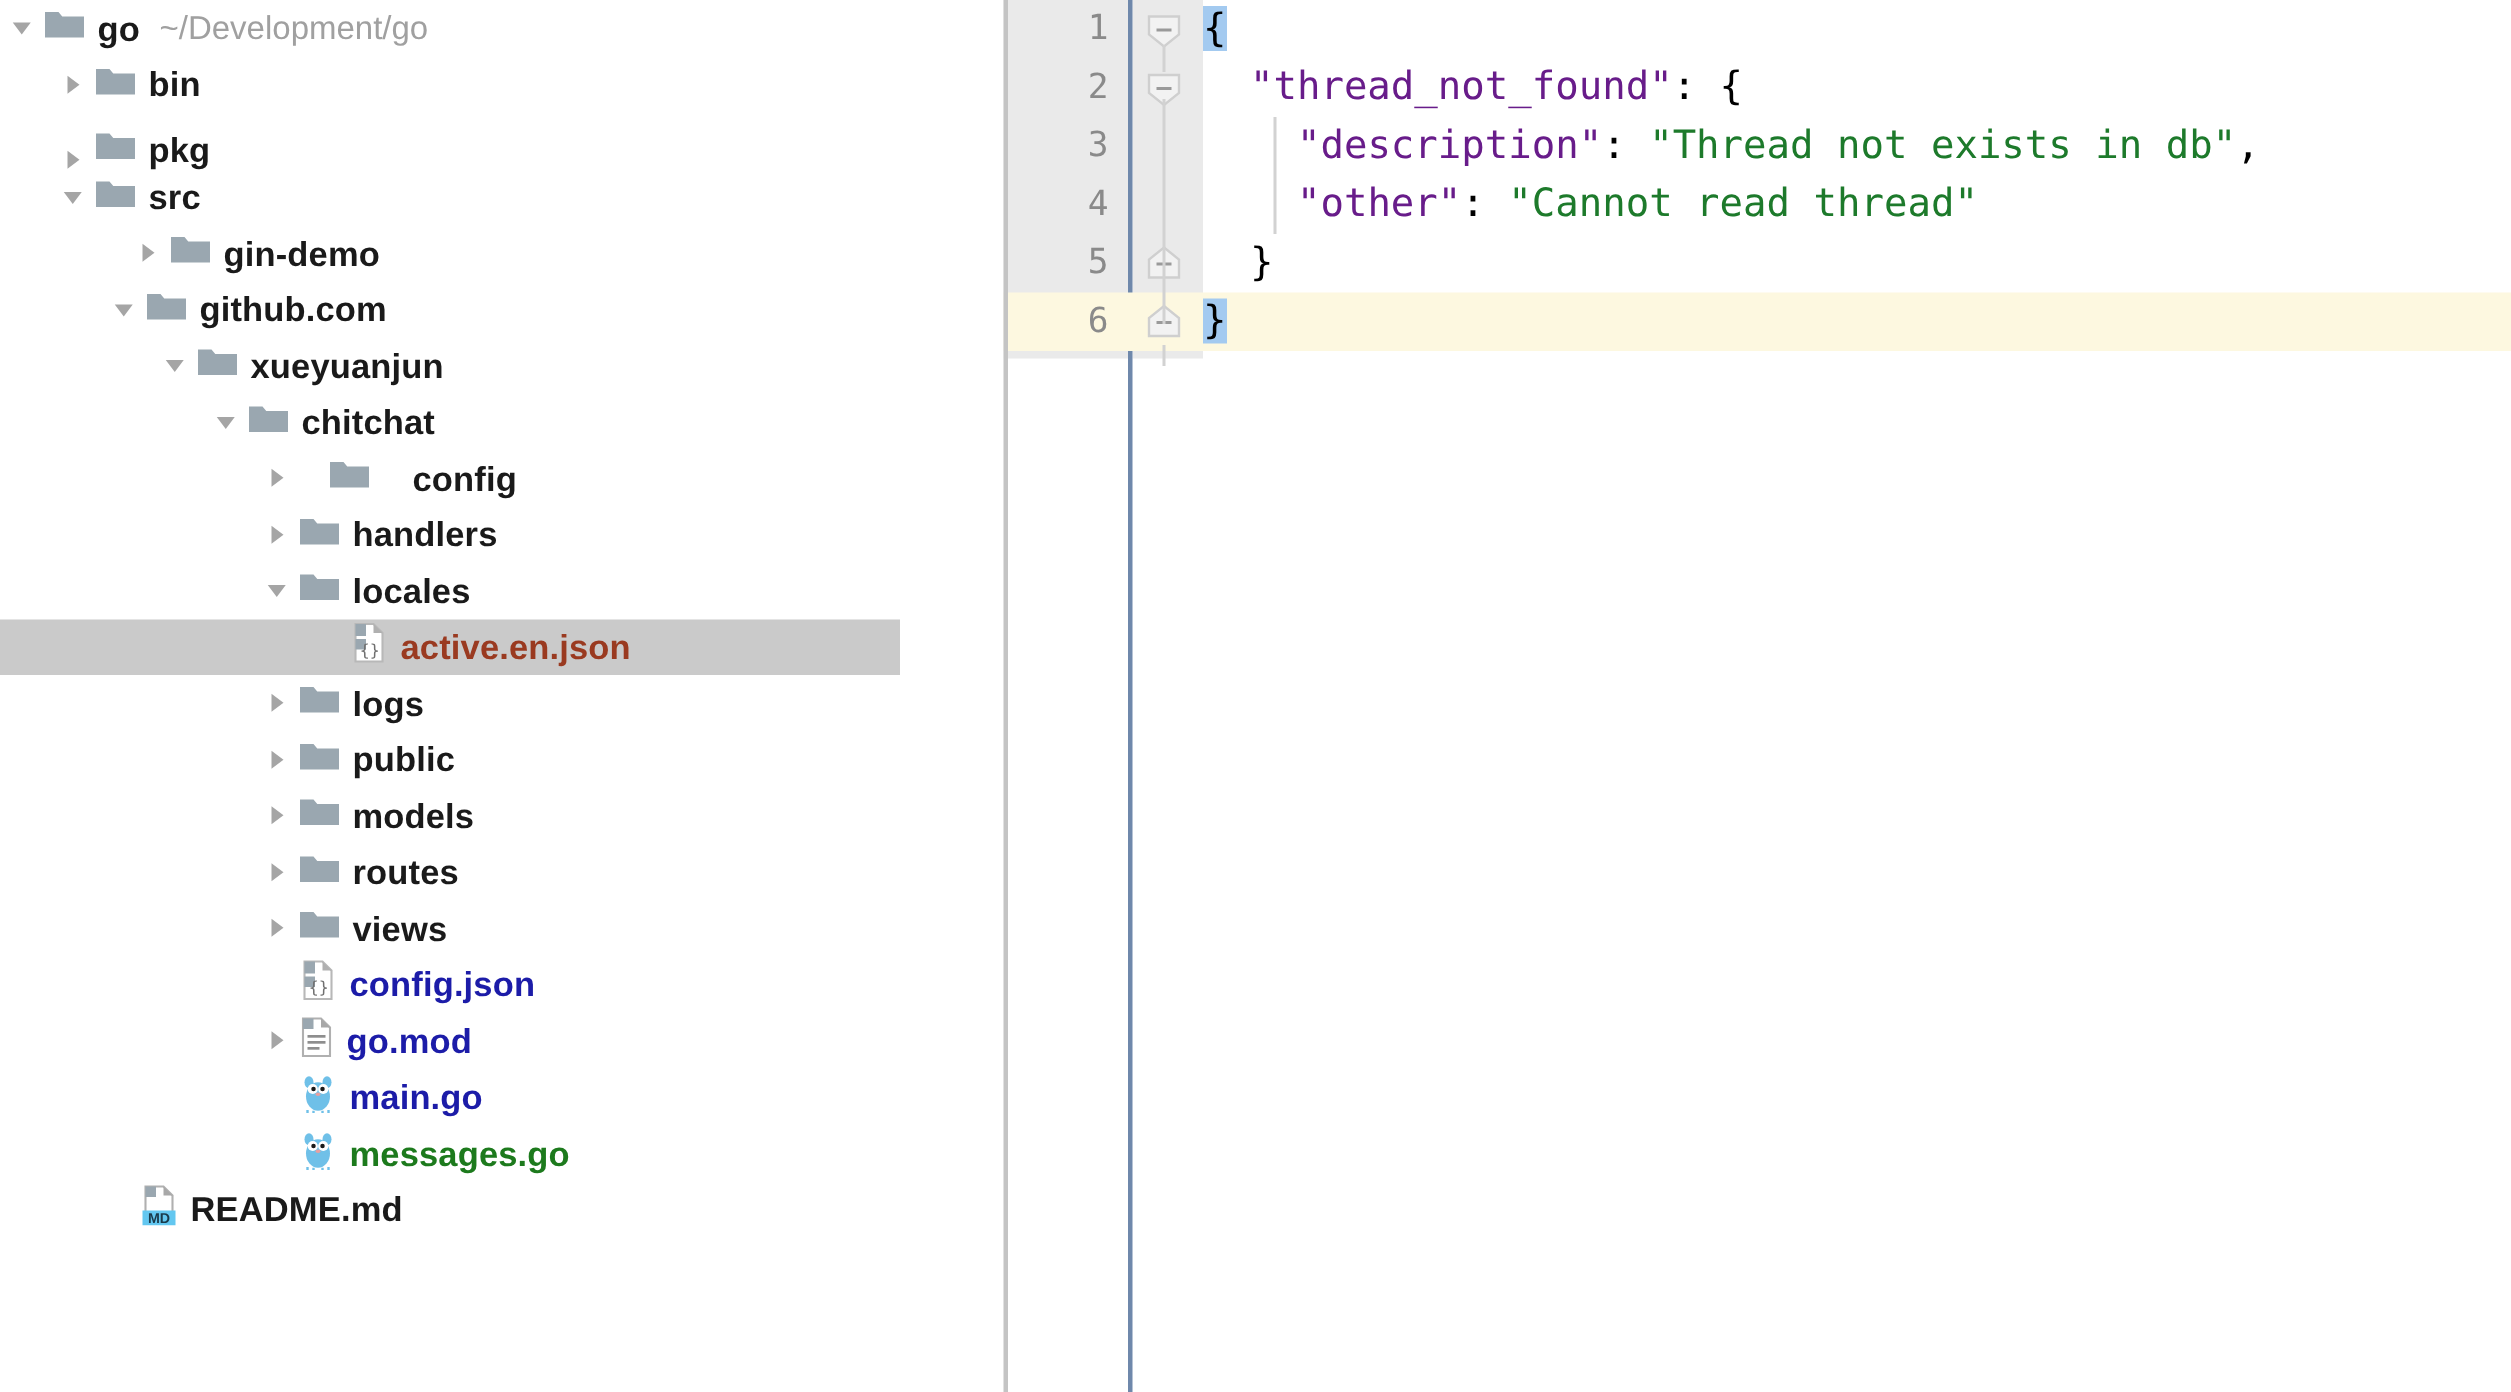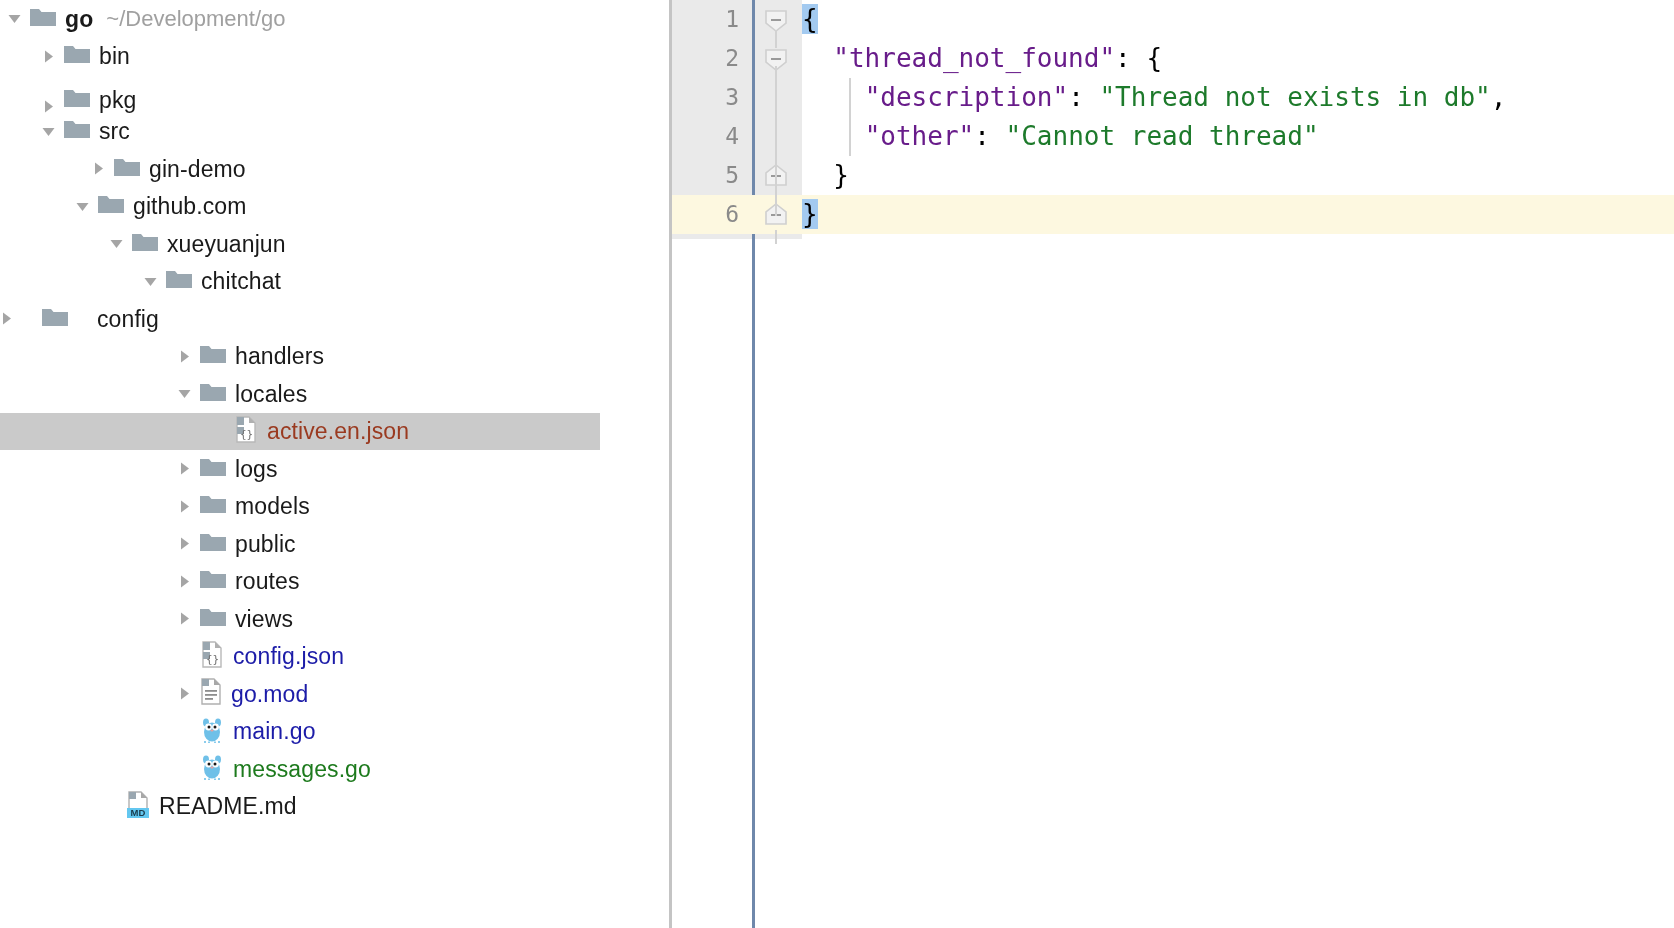--- a/index.html
+++ b/index.html
@@ -72,20 +72,21 @@
     display: block;
     position: relative;
     top: 0px;
   }
 
   .node-label {
     font-size: 23px;
     line-height: 26px;
     color: #1a1a1a;
     letter-spacing: 0.1px;
+    font-weight: bold;
   }
 
   .node-label.bold { font-weight: bold; }
   .node-label.blue { color: #1c1ca8; }
   .node-label.green { color: #1d7a1d; }
   .node-label.red { color: #9a3a20; }
 
   .node-sublabel {
     font-size: 22px;
     line-height: 26px;
@@ -285,21 +286,21 @@
           <span class="arrow">
             <svg width="13" height="13" viewBox="0 0 13 13">
               <path d="M0.5 3 L12.5 3 L6.5 11 Z" fill="#a5a5a5"></path>
             </svg>
           </span>
           <span class="node-icon"><svg width="26" height="22" viewBox="0 0 26 22">
               <path d="M0 3 L9 3 L11.5 6 L26 6 L26 20 L0 20 Z" fill="#9aa7b0"></path>
             </svg></span>
           <span class="node-label">chitchat</span>
         </div>
-        <div class="tree-row" style=" gap: 20px;">
+        <div class="tree-row" style="padding-left: 178px; gap: 20px;">
           <span class="arrow">
             <svg width="13" height="13" viewBox="0 0 13 13">
               <path d="M3 0.5 L3 12.5 L11 6.5 Z" fill="#a5a5a5"></path>
             </svg>
           </span>
           <span class="node-icon"><svg width="26" height="22" viewBox="0 0 26 22">
               <path d="M0 3 L9 3 L11.5 6 L26 6 L26 20 L0 20 Z" fill="#9aa7b0"></path>
             </svg></span>
           <span class="node-label">config</span>
         </div>
@@ -351,32 +352,32 @@
         </div>
         <div class="tree-row" style="padding-left: 178px;">
           <span class="arrow">
             <svg width="13" height="13" viewBox="0 0 13 13">
               <path d="M3 0.5 L3 12.5 L11 6.5 Z" fill="#a5a5a5"></path>
             </svg>
           </span>
           <span class="node-icon"><svg width="26" height="22" viewBox="0 0 26 22">
               <path d="M0 3 L9 3 L11.5 6 L26 6 L26 20 L0 20 Z" fill="#9aa7b0"></path>
             </svg></span>
+          <span class="node-label">public</span>
+        </div>
+        <div class="tree-row" style="padding-left: 178px;">
+          <span class="arrow">
+            <svg width="13" height="13" viewBox="0 0 13 13">
+              <path d="M3 0.5 L3 12.5 L11 6.5 Z" fill="#a5a5a5"></path>
+            </svg>
+          </span>
+          <span class="node-icon"><svg width="26" height="22" viewBox="0 0 26 22">
+              <path d="M0 3 L9 3 L11.5 6 L26 6 L26 20 L0 20 Z" fill="#9aa7b0"></path>
+            </svg></span>
           <span class="node-label">models</span>
-        </div>
-        <div class="tree-row" style="padding-left: 178px;">
-          <span class="arrow">
-            <svg width="13" height="13" viewBox="0 0 13 13">
-              <path d="M3 0.5 L3 12.5 L11 6.5 Z" fill="#a5a5a5"></path>
-            </svg>
-          </span>
-          <span class="node-icon"><svg width="26" height="22" viewBox="0 0 26 22">
-              <path d="M0 3 L9 3 L11.5 6 L26 6 L26 20 L0 20 Z" fill="#9aa7b0"></path>
-            </svg></span>
-          <span class="node-label">public</span>
         </div>
         <div class="tree-row" style="padding-left: 178px;">
           <span class="arrow">
             <svg width="13" height="13" viewBox="0 0 13 13">
               <path d="M3 0.5 L3 12.5 L11 6.5 Z" fill="#a5a5a5"></path>
             </svg>
           </span>
           <span class="node-icon"><svg width="26" height="22" viewBox="0 0 26 22">
               <path d="M0 3 L9 3 L11.5 6 L26 6 L26 20 L0 20 Z" fill="#9aa7b0"></path>
             </svg></span>
@@ -449,21 +450,21 @@
               <ellipse cx="18" cy="6.5" rx="3" ry="4" fill="#6fc0e8"></ellipse>
               <circle cx="8.5" cy="11" r="3.4" fill="#ffffff"></circle>
               <circle cx="15.5" cy="11" r="3.4" fill="#ffffff"></circle>
               <circle cx="9" cy="11" r="1.5" fill="#1a1a1a"></circle>
               <circle cx="15" cy="11" r="1.5" fill="#1a1a1a"></circle>
               <ellipse cx="12" cy="14.5" rx="1.6" ry="1.1" fill="#e8a0a0"></ellipse>
               <path d="M5 25 L5 27 M9 25.5 L9 27 M15 25.5 L15 27 M19 25 L19 27" stroke="#6fc0e8" stroke-width="1.6"></path>
             </svg></span>
           <span class="node-label green">messages.go</span>
         </div>
-        <div class="tree-row" style="padding-left: 104px;">
+        <div class="tree-row" style="padding-left: 72px;">
           <span class="arrow none">
             <svg width="13" height="13" viewBox="0 0 13 13"></svg>
           </span>
           <span class="node-icon"><svg width="24" height="27" viewBox="0 0 24 27">
               <path d="M3 1 L15 1 L21 7 L21 26 L3 26 Z" fill="#ffffff" stroke="#b0b0b0" stroke-width="1.4"></path>
               <path d="M15 1 L21 7 L15 7 Z" fill="#a8a8a8"></path>
               <path d="M3 1 L10 1 L10 8 L3 8 Z" fill="#9aa7b0"></path>
               <rect x="1" y="17" width="22" height="10" fill="#63c7f0"></rect>
               <text x="12" y="25.3" font-family="Liberation Sans, sans-serif" font-size="9.5" font-weight="bold" fill="#1a3a4a" text-anchor="middle">MD</text>
             </svg></span>

